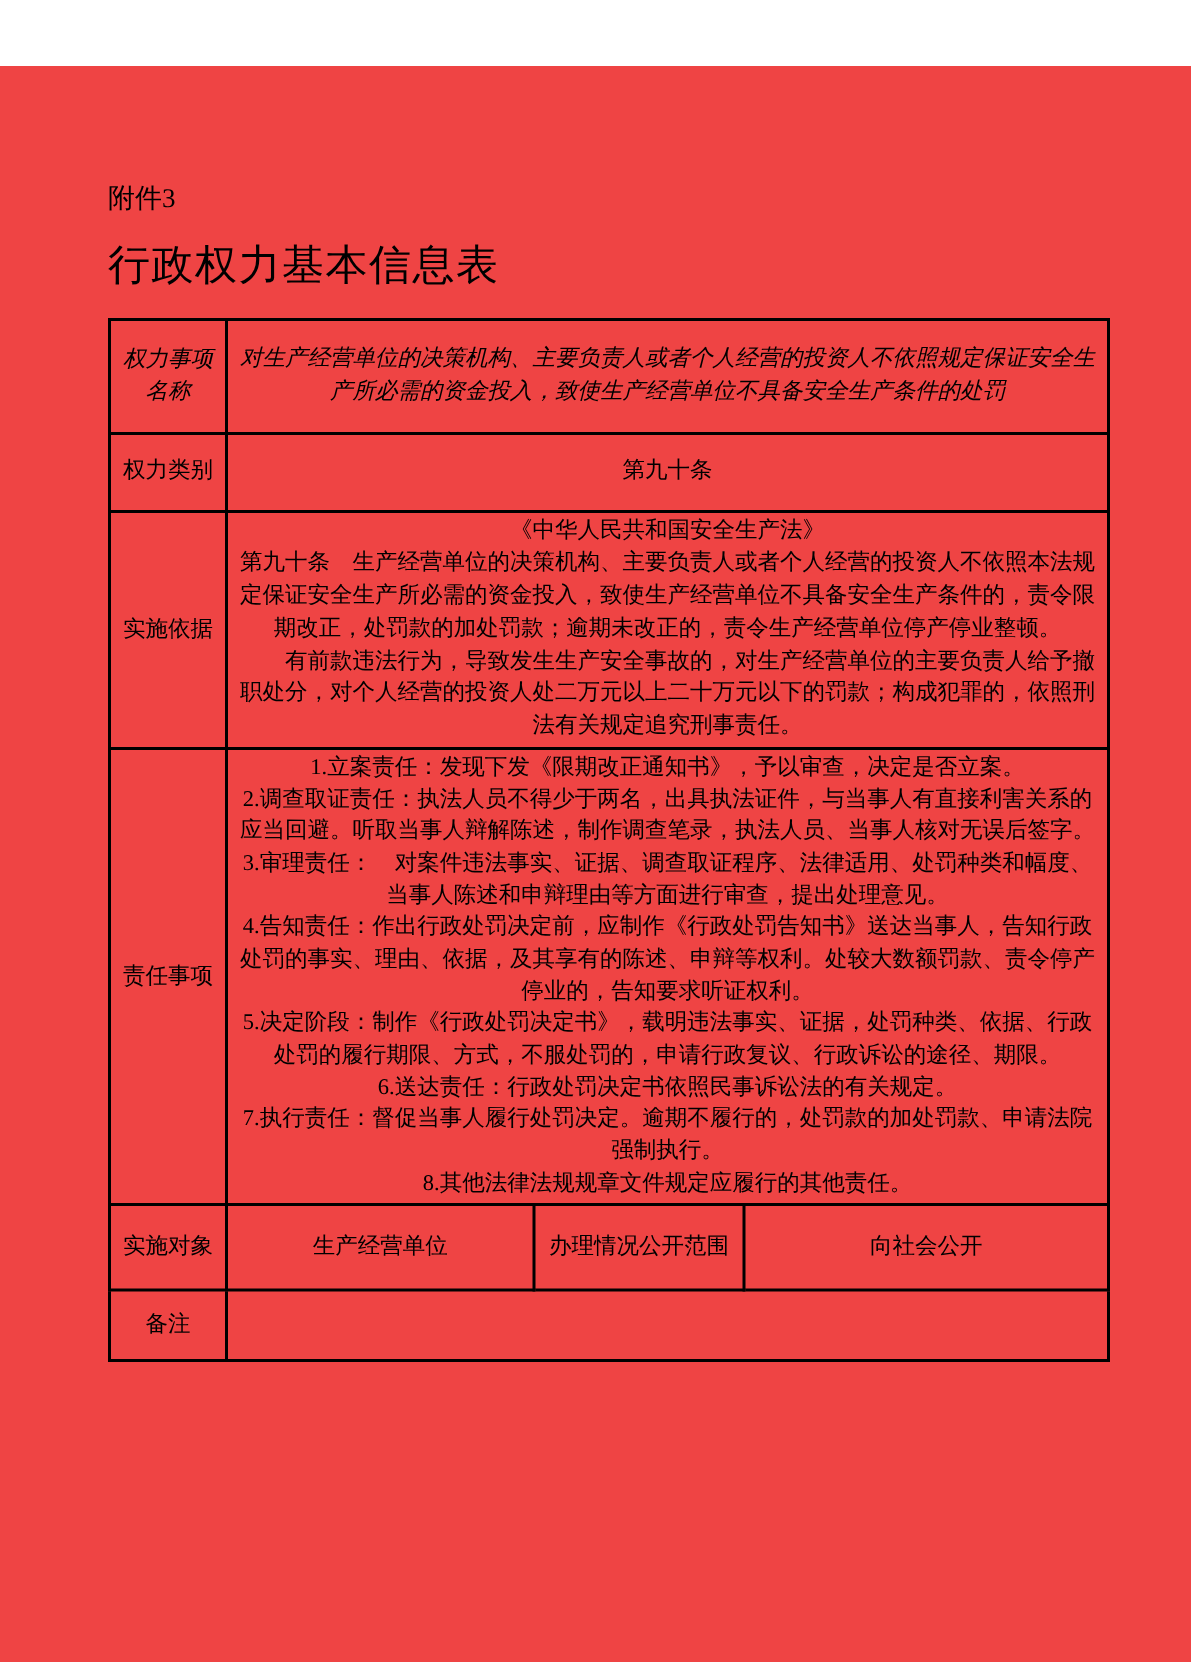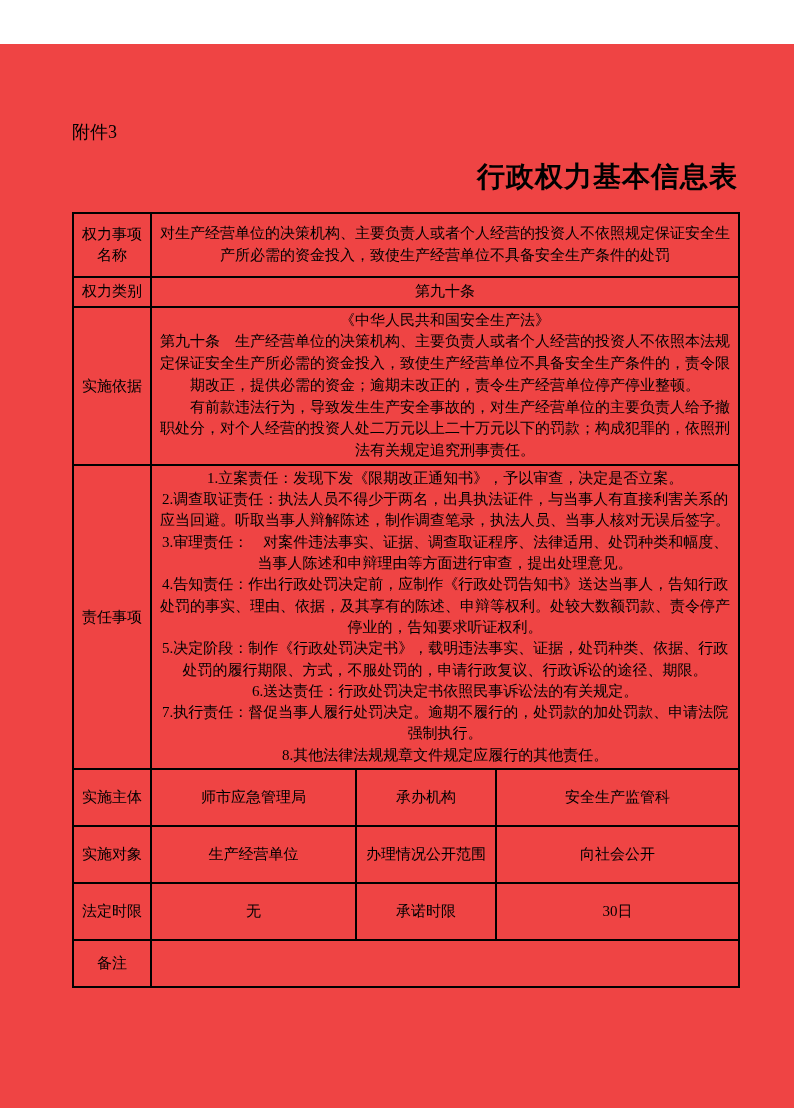--- a/index.html
+++ b/index.html
@@ -17,22 +17,22 @@
     padding: 78px 56px 0 72px;
     position: relative;
     margin-top: 44px;
   }
   .attachment {
     font-size: 18px;
     line-height: 1.2;
   }
   .doc-title {
     font-size: 28px;
-    font-weight: bold;
-    text-align: right;
+    font-weight: normal;
+    text-align: left;
     letter-spacing: 1px;
     margin: 14px 0 16px 0;
     width: 666px;
   }
   table.info-table {
     border-collapse: collapse;
     table-layout: fixed;
     width: 666px;
   }
   table.info-table td {
@@ -60,22 +60,22 @@
   td.deps {
     font-size: 13.5px;
     line-height: 1.45;
     padding: 4px 10px;
   }
   td.duty {
     font-size: 13px;
     line-height: 1.42;
     padding: 4px 10px;
   }
-  tr.r1 { height: 64px; }
-  tr.r2 { height: 30px; }
+  tr.r1 { height: 76px; font-style: italic; }
+  tr.r2 { height: 52px; }
   tr.r3 { height: 148px; }
   tr.r4 { height: 248px; }
   tr.rs { height: 57px; }
   tr.r10 { height: 47px; }
 </style>
 </head>
 <body>
 
 <div class="page">
 
@@ -99,57 +99,45 @@
       </tr>
 
       <tr class="r2">
         <td class="lbl">权力类别</td>
         <td class="val-center" colspan="3">第九十条</td>
       </tr>
 
       <tr class="r3">
         <td class="lbl">实施依据</td>
         <td class="val-left deps" colspan="3">《中华人民共和国安全生产法》
-第九十条　生产经营单位的决策机构、主要负责人或者个人经营的投资人不依照本法规定保证安全生产所必需的资金投入，致使生产经营单位不具备安全生产条件的，责令限期改正，提供必需的资金；逾期未改正的，责令生产经营单位停产停业整顿。
+第九十条　生产经营单位的决策机构、主要负责人或者个人经营的投资人不依照本法规定保证安全生产所必需的资金投入，致使生产经营单位不具备安全生产条件的，责令限期改正，处罚款的加处罚款；逾期未改正的，责令生产经营单位停产停业整顿。
 　　有前款违法行为，导致发生生产安全事故的，对生产经营单位的主要负责人给予撤职处分，对个人经营的投资人处二万元以上二十万元以下的罚款；构成犯罪的，依照刑法有关规定追究刑事责任。</td>
       </tr>
 
       <tr class="r4">
         <td class="lbl">责任事项</td>
         <td class="val-left duty" colspan="3">1.立案责任：发现下发《限期改正通知书》，予以审查，决定是否立案。
 2.调查取证责任：执法人员不得少于两名，出具执法证件，与当事人有直接利害关系的应当回避。听取当事人辩解陈述，制作调查笔录，执法人员、当事人核对无误后签字。
 3.审理责任：　对案件违法事实、证据、调查取证程序、法律适用、处罚种类和幅度、当事人陈述和申辩理由等方面进行审查，提出处理意见。
 4.告知责任：作出行政处罚决定前，应制作《行政处罚告知书》送达当事人，告知行政处罚的事实、理由、依据，及其享有的陈述、申辩等权利。处较大数额罚款、责令停产停业的，告知要求听证权利。
 5.决定阶段：制作《行政处罚决定书》，载明违法事实、证据，处罚种类、依据、行政处罚的履行期限、方式，不服处罚的，申请行政复议、行政诉讼的途径、期限。
 6.送达责任：行政处罚决定书依照民事诉讼法的有关规定。
 7.执行责任：督促当事人履行处罚决定。逾期不履行的，处罚款的加处罚款、申请法院强制执行。
 8.其他法律法规规章文件规定应履行的其他责任。</td>
       </tr>
 
-      <tr class="rs">
-        <td class="lbl">实施主体</td>
-        <td class="val-center">师市应急管理局</td>
-        <td class="lbl">承办机构</td>
-        <td class="val-center">安全生产监管科</td>
-      </tr>
 
       <tr class="rs">
         <td class="lbl">实施对象</td>
         <td class="val-center">生产经营单位</td>
         <td class="lbl">办理情况公开范围</td>
         <td class="val-center">向社会公开</td>
       </tr>
 
 
-      <tr class="rs">
-        <td class="lbl">法定时限</td>
-        <td class="val-center">无</td>
-        <td class="lbl">承诺时限</td>
-        <td class="val-center">30日</td>
-      </tr>
 
 
       <tr class="r10">
         <td class="lbl">备注</td>
         <td class="val-center" colspan="3"></td>
       </tr>
 
     </tbody>
   </table>
 </div>

